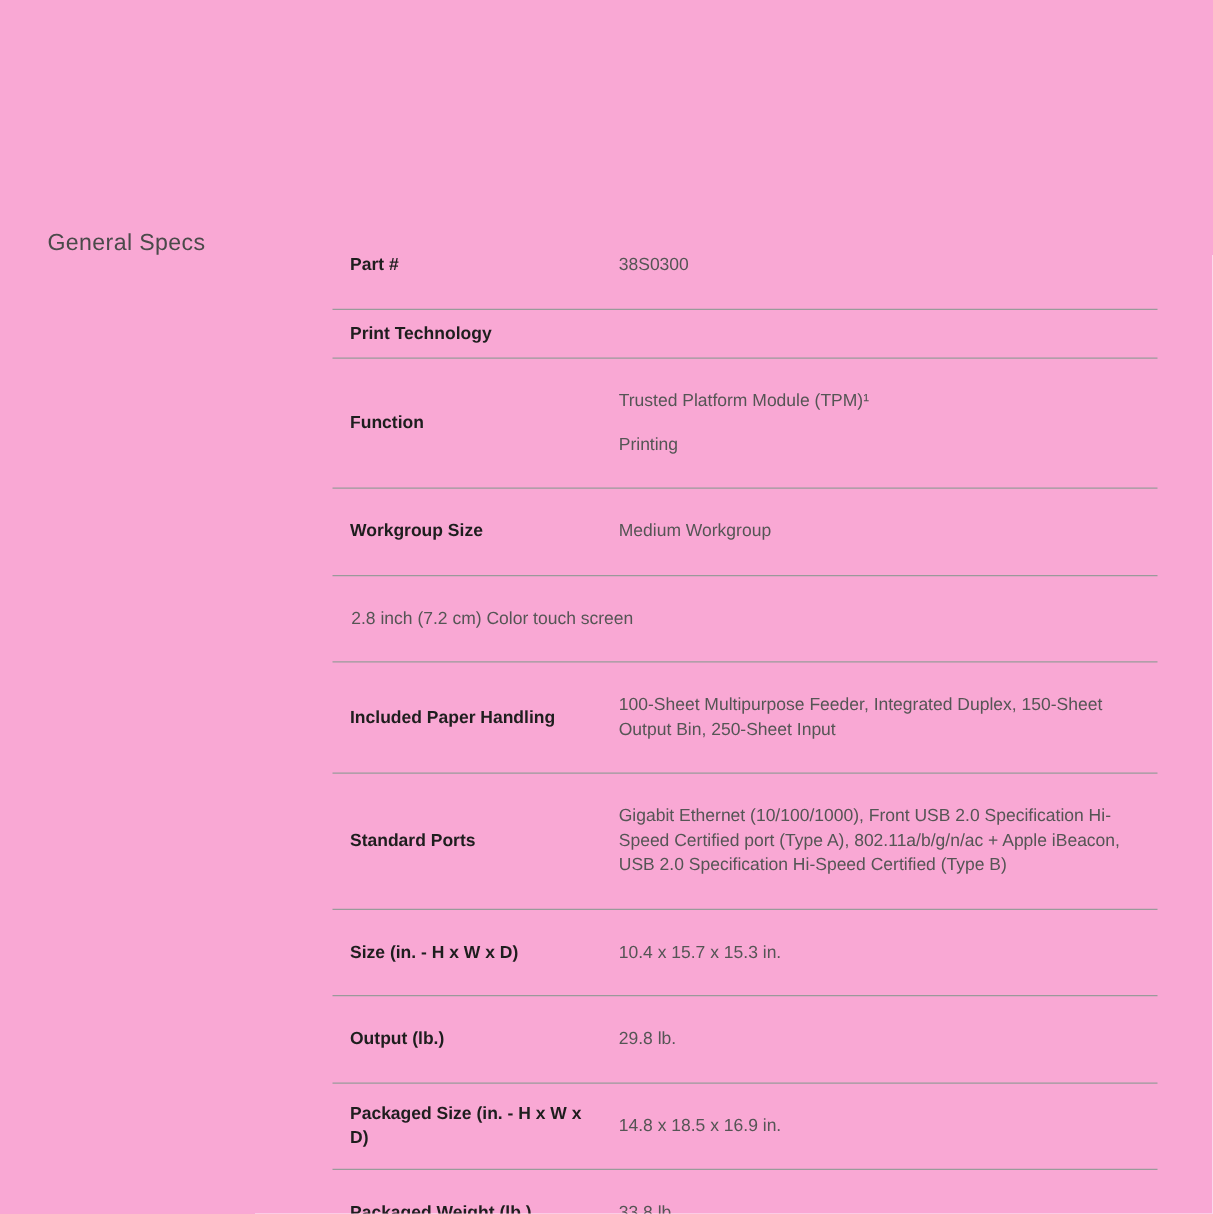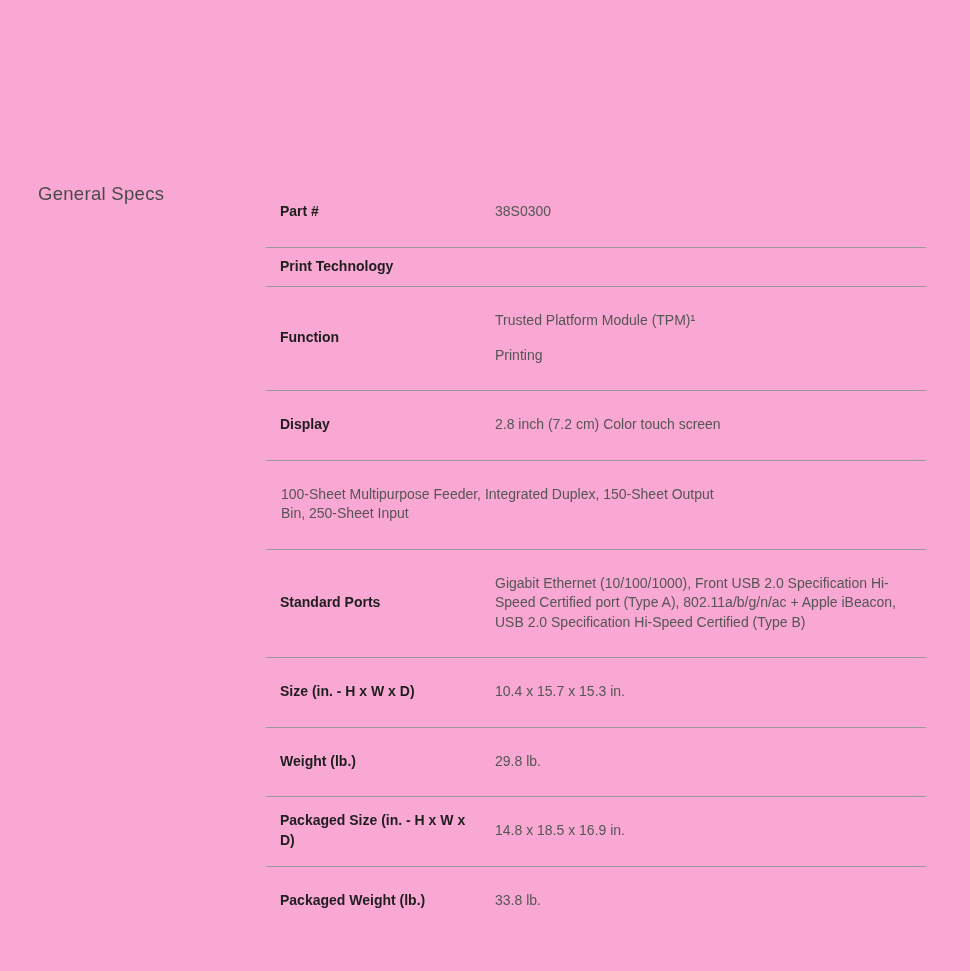--- a/index.html
+++ b/index.html
@@ -86,51 +86,57 @@
     </div>
 
     <div class="spec-row">
       <div class="spec-label">Function</div>
       <div class="spec-value">
         <p>Trusted Platform Module (TPM)¹</p>
         <p>Printing</p>
       </div>
     </div>
 
+    <div class="spec-row">
+      <div class="spec-label">Workgroup Size</div>
+      <div class="spec-value">
+        <p>Medium Workgroup</p>
+      </div>
+    </div>
 
     <div class="spec-row">
-      <div class="spec-label">Display</div>
       <div class="spec-value">
         <p>2.8 inch (7.2 cm) Color touch screen</p>
       </div>
     </div>
 
 
     <div class="spec-row">
+      <div class="spec-label">Included Paper Handling</div>
       <div class="spec-value">
         <p>100-Sheet Multipurpose Feeder, Integrated Duplex, 150-Sheet Output Bin, 250-Sheet Input</p>
       </div>
     </div>
 
     <div class="spec-row">
       <div class="spec-label">Standard Ports</div>
       <div class="spec-value">
         <p>Gigabit Ethernet (10/100/1000), Front USB 2.0 Specification Hi-Speed Certified port (Type A), 802.11a/b/g/n/ac + Apple iBeacon, USB 2.0 Specification Hi-Speed Certified (Type B)</p>
       </div>
     </div>
 
     <div class="spec-row">
       <div class="spec-label">Size (in. - H x W x D)</div>
       <div class="spec-value">
         <p>10.4 x 15.7 x 15.3 in.</p>
       </div>
     </div>
 
     <div class="spec-row">
-      <div class="spec-label">Weight (lb.)</div>
+      <div class="spec-label">Output (lb.)</div>
       <div class="spec-value">
         <p>29.8 lb.</p>
       </div>
     </div>
 
     <div class="spec-row">
       <div class="spec-label">Packaged Size (in. - H x W x D)</div>
       <div class="spec-value">
         <p>14.8 x 18.5 x 16.9 in.</p>
       </div>

